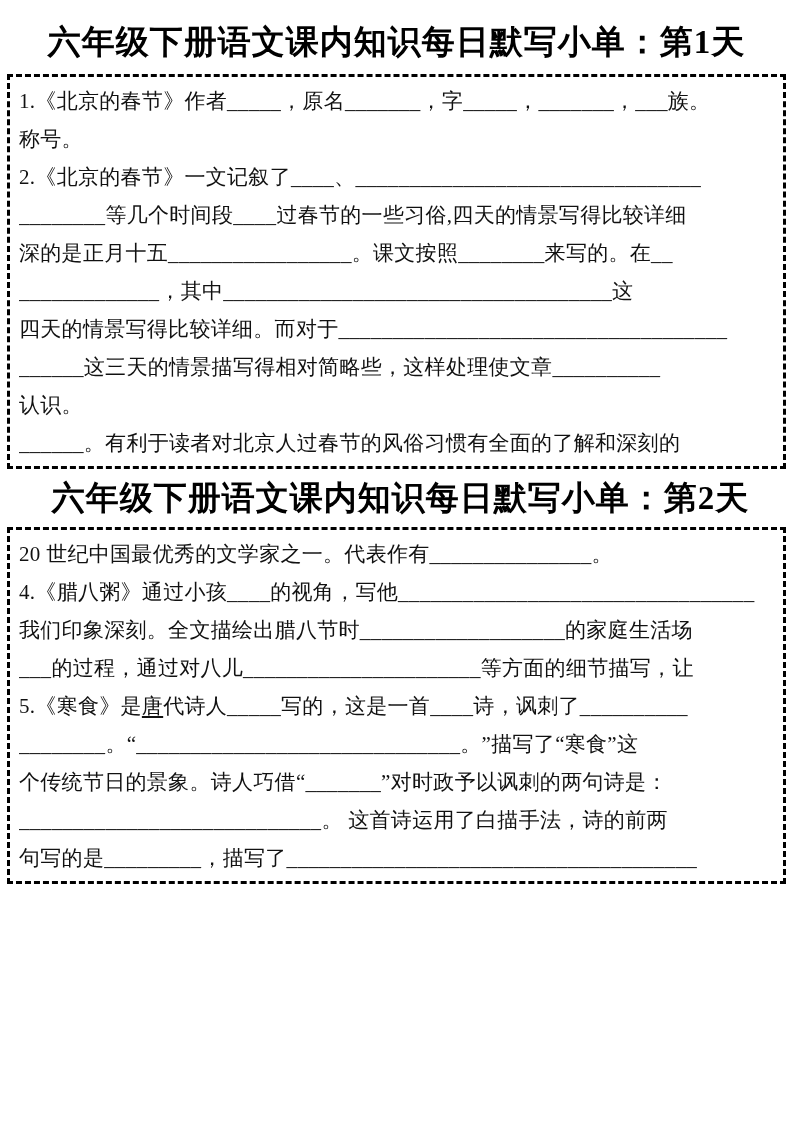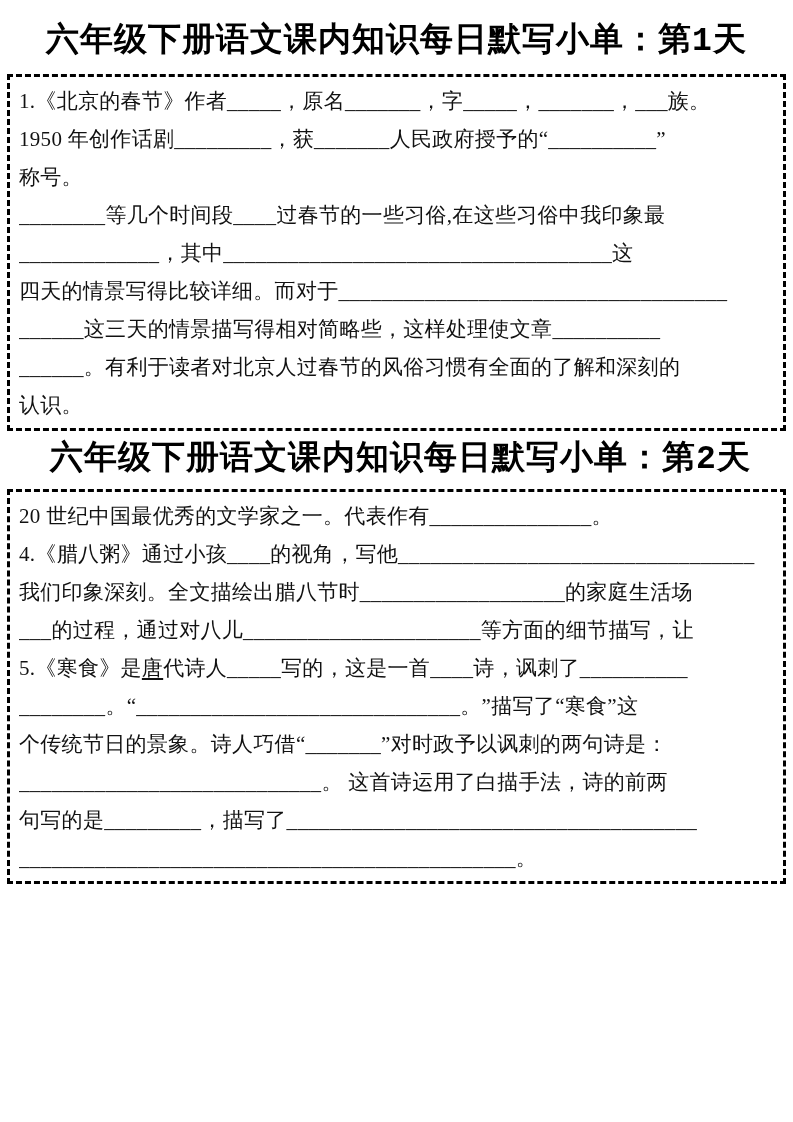--- a/index.html
+++ b/index.html
@@ -11,21 +11,21 @@
   .page {
     position: relative;
     width: 793px;
     height: 1122px;
     background: #ffffff;
     color: #111111;
     font-family: "Liberation Serif", serif;
     overflow: hidden;
   }
   .sheet-title {
-    font-family: Liberation Mono, monospace;
+    font-family: Liberation Serif, serif;
     font-weight: bold;
     font-size: 33px;
     line-height: 40px;
     letter-spacing: 1px;
     text-align: center;
     color: #000000;
     margin: 0;
   }
   .sheet-title.first {
     padding-top: 22px;
@@ -57,40 +57,40 @@
 </style>
 </head>
 <body>
 
 <div class="page">
 
   <h1 class="sheet-title first">六年级下册语文课内知识每日默写小单：第1天</h1>
 
   <div class="qbox">
     <div class="qline">1.《北京的春节》作者_____，原名_______，字_____，_______，___族。</div>
-    <div class="qline">1950 年创作话剧_________，获_______人民政府授予的“__________”</div>
     <div class="qline">称号。</div>
-    <div class="qline">________等几个时间段____过春节的一些习俗,在这些习俗中我印象最</div>
+    <div class="qline">2.《北京的春节》一文记叙了____、________________________________</div>
+    <div class="qline">________等几个时间段____过春节的一些习俗,四天的情景写得比较详细</div>
+    <div class="qline">深的是正月十五_________________。课文按照________来写的。在__</div>
     <div class="qline">_____________，其中____________________________________这</div>
     <div class="qline">四天的情景写得比较详细。而对于____________________________________</div>
     <div class="qline">______这三天的情景描写得相对简略些，这样处理使文章__________</div>
+    <div class="qline">认识。</div>
     <div class="qline">______。有利于读者对北京人过春节的风俗习惯有全面的了解和深刻的</div>
-    <div class="qline">认识。</div>
   </div>
 
   <h1 class="sheet-title second">六年级下册语文课内知识每日默写小单：第2天</h1>
 
   <div class="qbox">
     <div class="qline">20 世纪中国最优秀的文学家之一。代表作有_______________。</div>
     <div class="qline">4.《腊八粥》通过小孩____的视角，写他_________________________________</div>
     <div class="qline">我们印象深刻。全文描绘出腊八节时___________________的家庭生活场</div>
     <div class="qline">___的过程，通过对八儿______________________等方面的细节描写，让</div>
     <div class="qline">
       <span>5.《寒食》是</span><span class="u-mark">唐</span><span>代诗人_____写的，这是一首____诗，讽刺了__________</span>
     </div>
     <div class="qline">________。“______________________________。”描写了“寒食”这</div>
     <div class="qline">个传统节日的景象。诗人巧借“_______”对时政予以讽刺的两句诗是：</div>
     <div class="qline">____________________________。 这首诗运用了白描手法，诗的前两</div>
     <div class="qline">句写的是_________，描写了______________________________________</div>
-    <div class="qline">______________________________________________。</div>
   </div>
 
 </div>
 
 </body></html>

